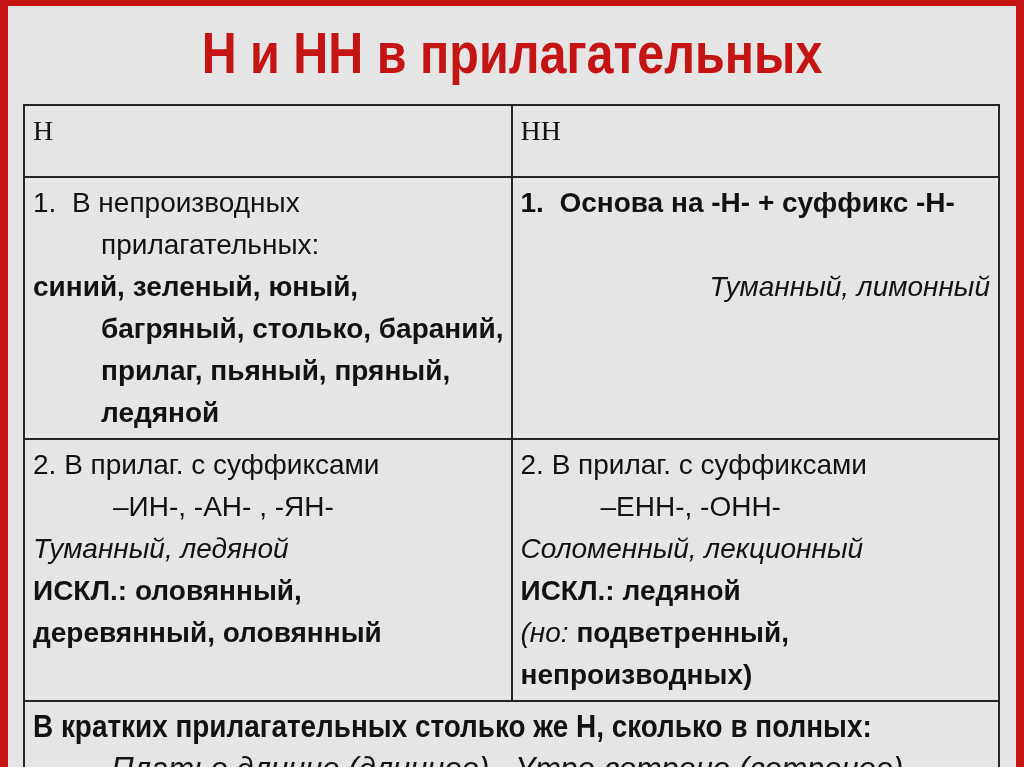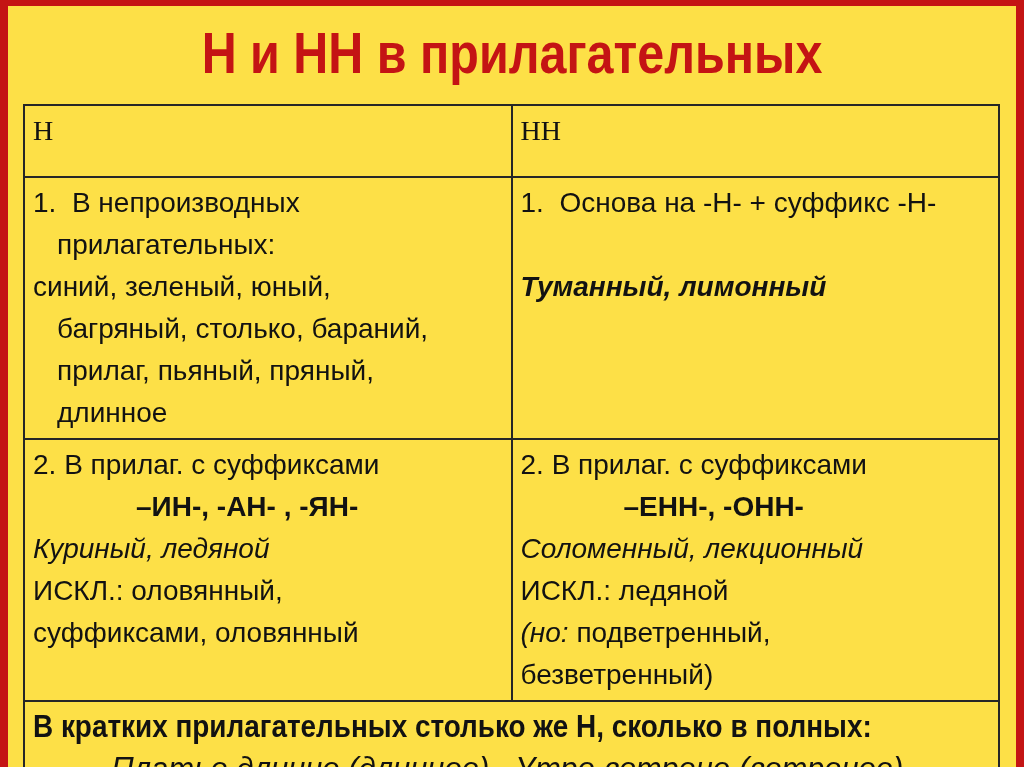--- a/index.html
+++ b/index.html
@@ -1,17 +1,17 @@
 <!DOCTYPE html>
 <html><head>
 <meta charset="utf-8">
 <style>
   html,body{margin:0;padding:0;background:#ffffff;}
   .slide{
-    position:relative;width:1024px;height:767px;background:#fde047;overflow:hidden;
+    position:relative;width:1024px;height:767px;background:#e5e5e5;overflow:hidden;
     font-family:"Liberation Sans","DejaVu Sans",sans-serif;color:#121212;
   }
   
   .frame-top{position:absolute;top:0;left:0;width:1024px;height:6px;}
   .frame-left{position:absolute;top:0;left:0;width:8px;height:767px;}
   .frame-right{position:absolute;top:0;right:0;width:8px;height:767px;}
   .title{
     position:absolute;top:20px;left:0;width:100%;text-align:center;
     font-size:57px;font-weight:bold;letter-spacing:0px;
     transform:scaleX(.85);transform-origin:50% 50%;white-space:nowrap;
@@ -26,25 +26,25 @@
   }
   th.hdr{
     height:62px;text-align:center;vertical-align:middle;
     font-family:"Liberation Serif","DejaVu Serif",serif;
     font-size:34px;font-weight:bold;padding:0;
   }
   td.c1{height:248px;}
   td.c2{height:248px;}
   td.foot{height:96px;padding-top:5px;}
   .ln{white-space:nowrap;}
-  .b{font-weight:normal;}
+  .b{font-weight:bold;}
   .i{font-style:italic;}
-  .ind{margin-left:24px;}
-  .suf{margin-left:103px;font-weight:bold;}
-  .ctr{text-align:left;white-space:nowrap;font-weight:bold;}
+  .ind{margin-left:68px;}
+  .suf{margin-left:80px;font-weight:normal;}
+  .ctr{text-align:right;white-space:nowrap;}
   .gap{height:42px;}
   .f1{font-weight:bold;font-size:31px;line-height:42px;white-space:nowrap;
       transform:scaleX(.9);transform-origin:0 50%;}
   .f2{font-style:italic;font-size:31px;line-height:42px;text-align:center;white-space:nowrap;}
 </style>
 </head>
 <body>
 
 <div class="slide">
   <div class="frame-top" style="background: rgb(196, 20, 20);"></div>
@@ -60,44 +60,44 @@
       <th class="hdr">НН</th>
     </tr>
 
     <tr>
       <td class="c1">
         <div class="ln">1.&nbsp;&nbsp;В непроизводных</div>
         <div class="ln ind">прилагательных:</div>
         <div class="ln b">синий, зеленый, юный,</div>
         <div class="ln b ind">багряный, столько, бараний,</div>
         <div class="ln b ind">прилаг, пьяный, пряный,</div>
-        <div class="ln b ind">длинное</div>
+        <div class="ln b ind">ледяной</div>
       </td>
       <td class="c1">
         <div class="ln b">1.&nbsp;&nbsp;Основа на -Н- + суффикс -Н-</div>
         <div class="gap"></div>
         <div class="ctr i">Туманный, лимонный</div>
       </td>
     </tr>
 
     <tr>
       <td class="c2">
         <div class="ln">2. В прилаг. с суффиксами</div>
         <div class="ln suf">–ИН-, -АН- , -ЯН-</div>
-        <div class="ln i">Куриный, ледяной</div>
+        <div class="ln i">Туманный, ледяной</div>
         <div class="ln b">ИСКЛ.: оловянный,</div>
-        <div class="ln b">суффиксами, оловянный</div>
+        <div class="ln b">деревянный, оловянный</div>
       </td>
       <td class="c2">
         <div class="ln">2. В прилаг. с суффиксами</div>
         <div class="ln suf">–ЕНН-, -ОНН-</div>
         <div class="ln i">Соломенный, лекционный</div>
         <div class="ln b">ИСКЛ.: ледяной</div>
         <div class="ln"><span class="i">(но: </span><span class="b">подветренный,</span></div>
-        <div class="ln b">безветренный)</div>
+        <div class="ln b">непроизводных)</div>
       </td>
     </tr>
 
     <tr>
       <td class="foot" colspan="2">
         <div class="f1">В кратких прилагательных столько же Н, сколько в полных:</div>
         <div class="f2">Платье длинно (длинное).&nbsp; Утро ветрено (ветреное).</div>
       </td>
     </tr>
   </tbody>

